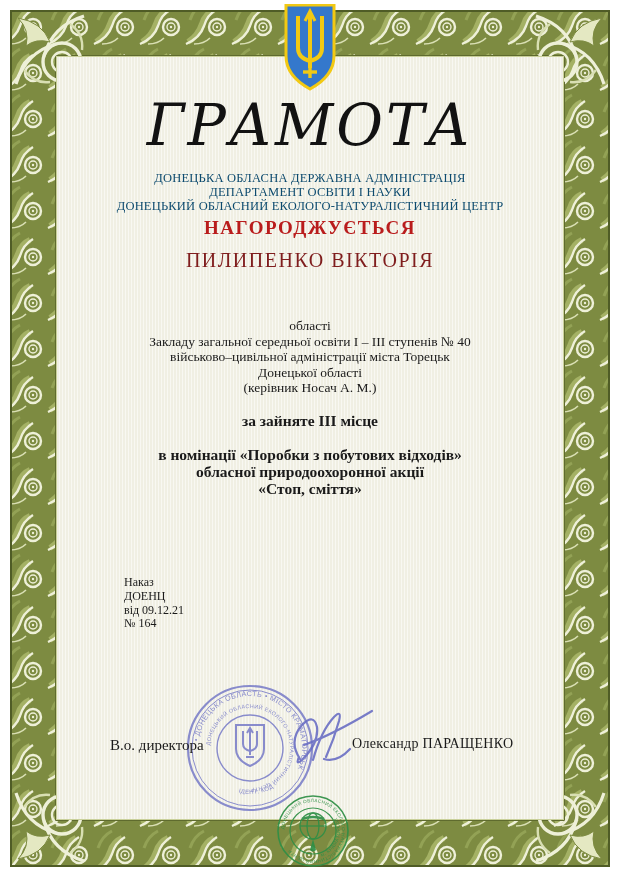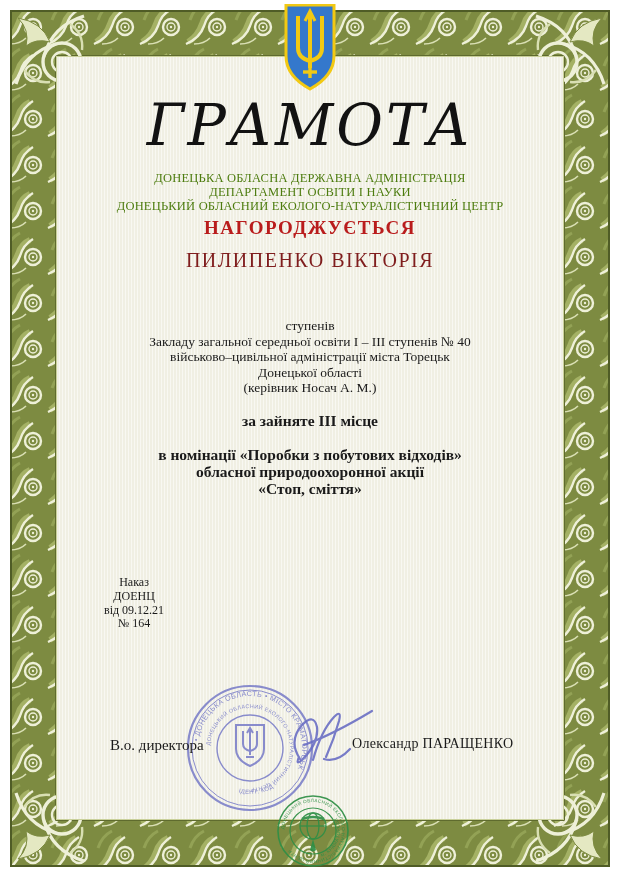--- a/index.html
+++ b/index.html
@@ -13,29 +13,29 @@
     position:absolute; left:56px; top:56px; width:508px; height:764px; z-index:2;
     background:#f0efe3;
     background-image:repeating-linear-gradient(90deg, rgba(255,255,255,.55) 0 1px, rgba(0,0,0,0) 1px 3px);
     box-shadow:inset 0 0 0 1px #c9d09a;
   }
   .abs{position:absolute; left:0; width:620px; text-align:center; z-index:4;}
   .title{
     top:94px; font-family:"DejaVu Serif", serif; font-style:italic;
     font-size:57px; letter-spacing:3px; color:#121212; line-height:1.1;
   }
-  .org{top:171px; font-size:12.5px; line-height:14.2px; letter-spacing:.2px; color:#4d7c0f;}
+  .org{top:171px; font-size:12.5px; line-height:14.2px; letter-spacing:.2px; color:#0c4a6e;}
   .award-label{top:217px; font-size:19px; font-weight:bold; letter-spacing:1.5px; color:#b91c1c;}
   .recipient{top:249px; font-size:20px; font-weight:normal; letter-spacing:1.5px; color:#7f1d1d;}
   .details{top:318px; font-size:13.5px; line-height:15.6px;}
   .achievement{top:412px; font-size:15.5px; font-weight:bold;}
   .nomination{top:447px; font-size:15.5px; font-weight:bold; line-height:16.8px;}
   .order{
     position:absolute; left:104px; top:576px; z-index:4;
-    font-size:12px; line-height:13.8px; text-align:center;
+    font-size:12px; line-height:13.8px; text-align:left;padding-left:20px;
   }
   .signer-position{position:absolute; left:110px; top:737px; z-index:6; font-size:15px;}
   .signer-name{position:absolute; left:352px; top:736px; z-index:6; font-size:14px; letter-spacing:.3px;text-align:center;}
   .coat-of-arms{position:absolute; left:283px; top:4px; z-index:3;}
   .stamp{position:absolute; left:185px; top:683px; z-index:5; opacity:.88;}
   .signature{position:absolute; left:282px; top:697px; z-index:7;}
   .emblem{position:absolute; left:277px; top:795px; z-index:5; opacity:.92;}
   .ring-text{font-family:"Liberation Sans", sans-serif; letter-spacing:.4px;}
 </style>
 </head>
@@ -106,21 +106,21 @@
     <div>ДОНЕЦЬКА ОБЛАСНА ДЕРЖАВНА АДМІНІСТРАЦІЯ</div>
     <div>ДЕПАРТАМЕНТ ОСВІТИ І НАУКИ</div>
     <div>ДОНЕЦЬКИЙ ОБЛАСНИЙ ЕКОЛОГО-НАТУРАЛІСТИЧНИЙ ЦЕНТР</div>
   </div>
 
   <div class="abs award-label">НАГОРОДЖУЄТЬСЯ</div>
 
   <div class="abs recipient">ПИЛИПЕНКО ВІКТОРІЯ</div>
 
   <div class="abs details">
-    <div>ступенів</div>
+    <div>області</div>
     <div>Закладу загальної середньої освіти І – ІІІ ступенів № 40</div>
     <div>військово–цивільної адміністрації міста Торецьк</div>
     <div>Донецької області</div>
     <div>(керівник Носач А. М.)</div>
   </div>
 
   <div class="abs nomination">
     <div>в номінації «Поробки з побутових відходів»</div>
     <div>обласної природоохоронної акції</div>
     <div>«Стоп, сміття»</div>

